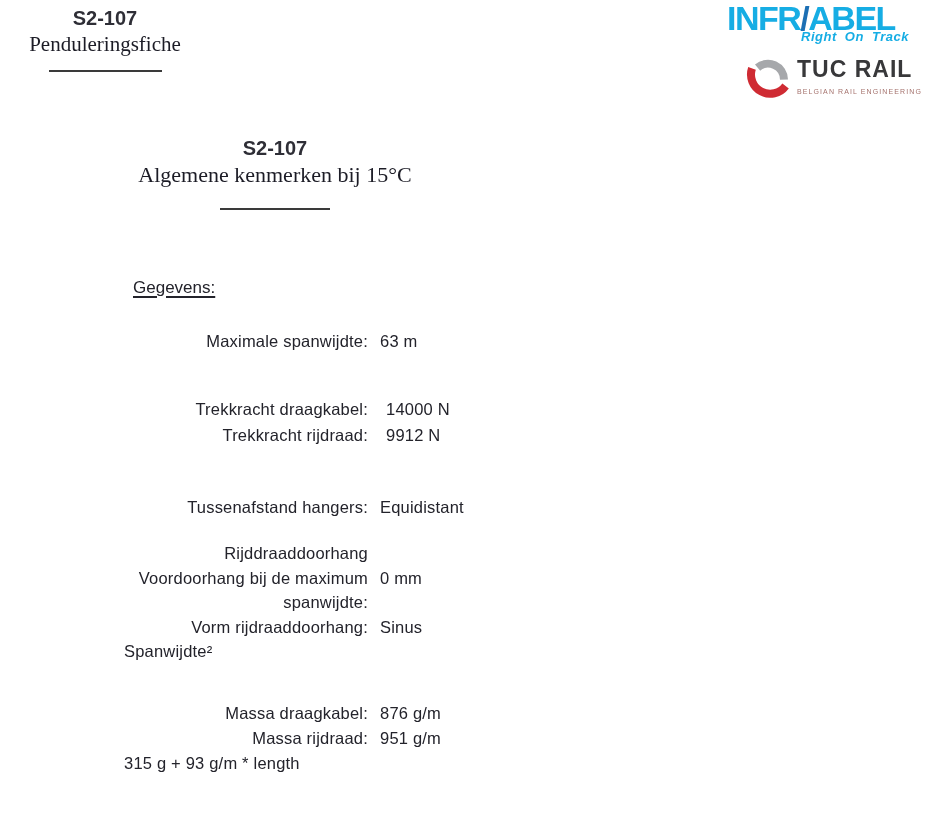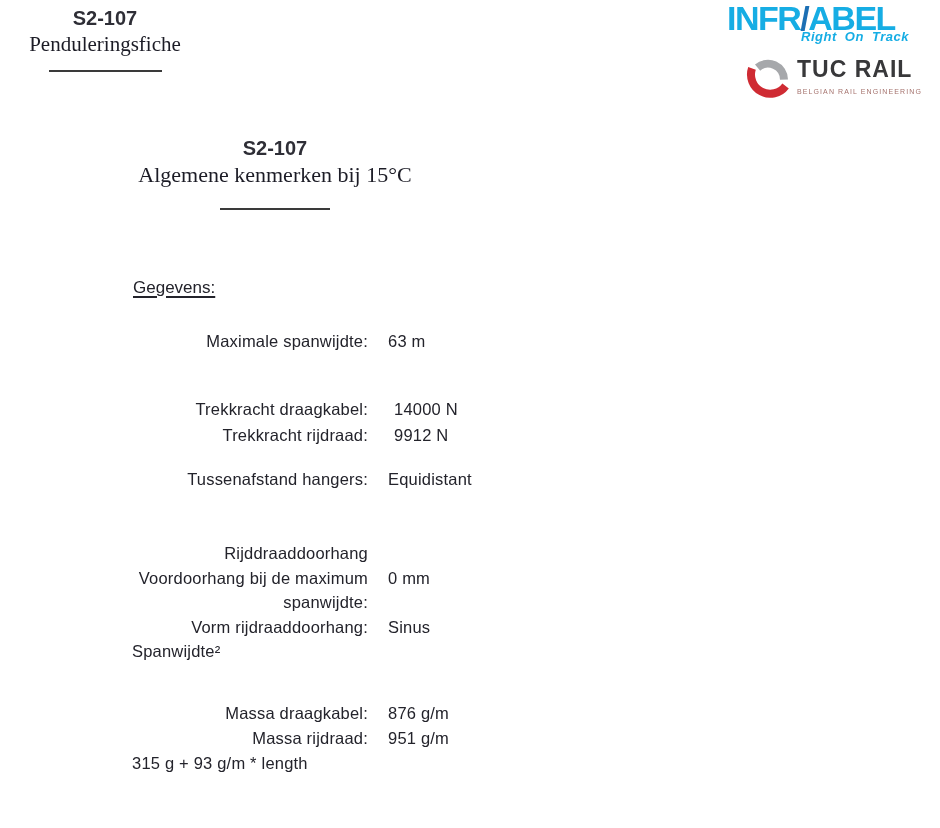--- a/index.html
+++ b/index.html
@@ -150,27 +150,27 @@
     line-height: 25px;
   }
   .grp.lh26 .row { line-height: 26px; gap: 6px; }
   .grp.lh245 .row { line-height: 24.5px; }
   .row .lbl {
     width: 256px;
     text-align: right;
     white-space: pre-line;
   }
   .row .val {
-    margin-left: 20px;
+    margin-left: 12px;
     text-align: left;
     white-space: nowrap;
   }
   .g1 { top: 329px; }
   .g2 { top: 396px; }
-  .g3 { top: 467px; }
+  .g3 { top: 495px; }
   .g4 { top: 541px; }
   .g5 { top: 701px; }
 </style>
 </head>
 <body>
 
 <div class="page">
 
   <div class="hdr-left">
     <div class="code">S2-107</div>

